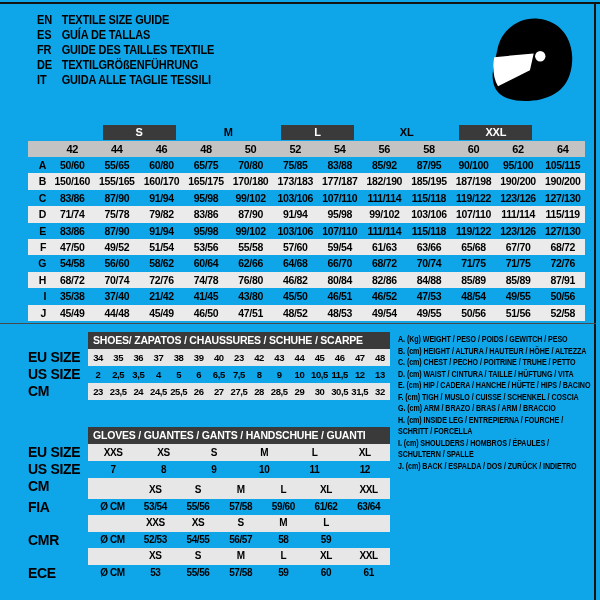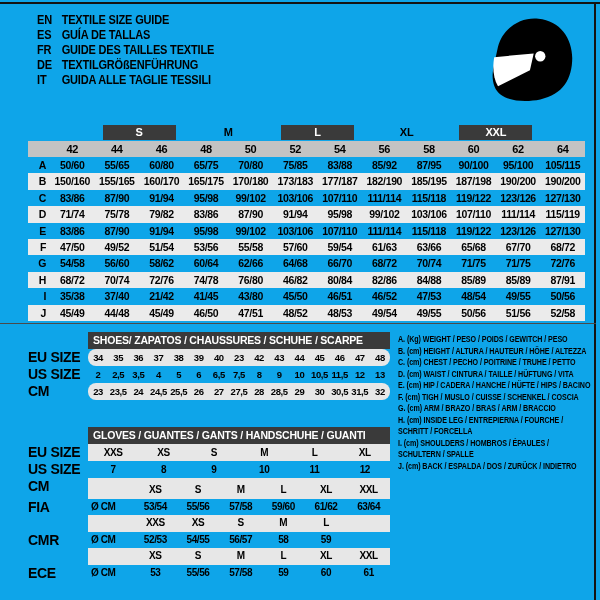--- a/index.html
+++ b/index.html
@@ -37,26 +37,26 @@
 
   
   .strip{position:absolute;left:28px;width:362px;}
   .strip-row{display:flex;height:17px;line-height:17px;}
   .strip-label{width:60px;flex:0 0 60px;font-size:14px;letter-spacing:-.3px;white-space:nowrap;}
   .strip-head{flex:1;background:var(--dark);color:#fff;font-size:10.5px;letter-spacing:-.2px;
     padding-left:5px;white-space:nowrap;overflow:hidden;}
   .strip-body{flex:1;display:grid;}
   .strip-body.gray{background:var(--substripe);}
   .cell{text-align:center;font-size:9.5px;letter-spacing:-.4px;white-space:nowrap;overflow:hidden;}
-  .shoes-body{grid-template-columns:repeat(15,1fr);border-radius:8px;}
+  .shoes-body{grid-template-columns:repeat(15,1fr);}
   .gloves-body{grid-template-columns:repeat(6,1fr);}
   .gloves-body .cell{font-size:10px;}
   .helmet-body{grid-template-columns:46px repeat(6,1fr);}
   .helmet-body .cell{font-size:10px;}
-  .helmet-body .cell.unit{text-align:left;padding-left:3px;}
+  .helmet-body .cell.unit{text-align:center;padding-left:3px;}
   .hm-row{height:16.5px;line-height:16.5px;}
 
   
   .legend{position:absolute;left:398px;top:333px;width:252px;transform:scaleX(.75);
     transform-origin:0 0;font-size:9.5px;line-height:11.5px;letter-spacing:-.1px;}
   .legend-line{white-space:nowrap;}
 </style>
 </head>
 <body>
 

